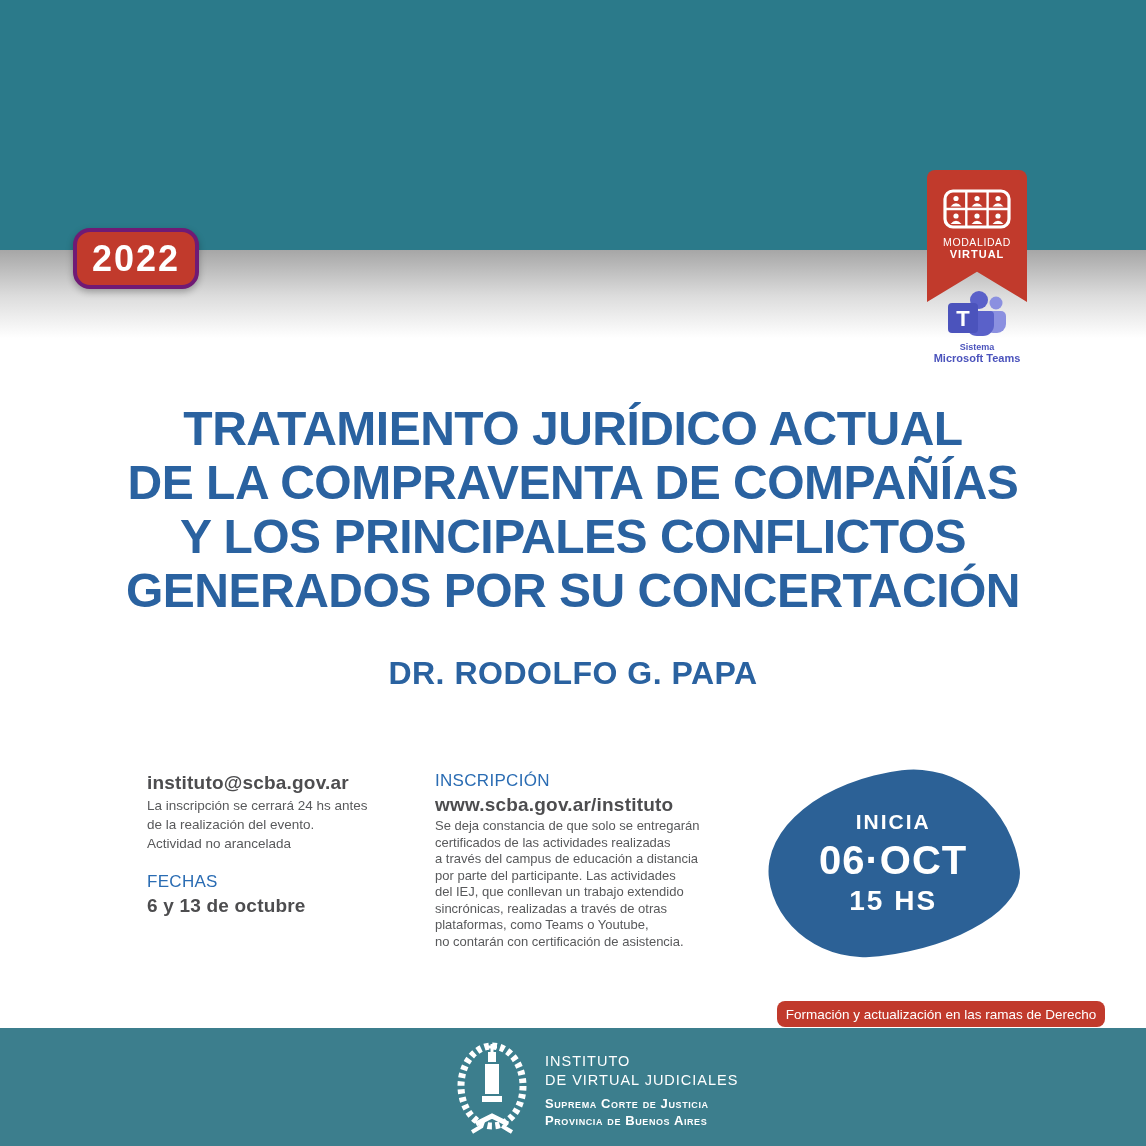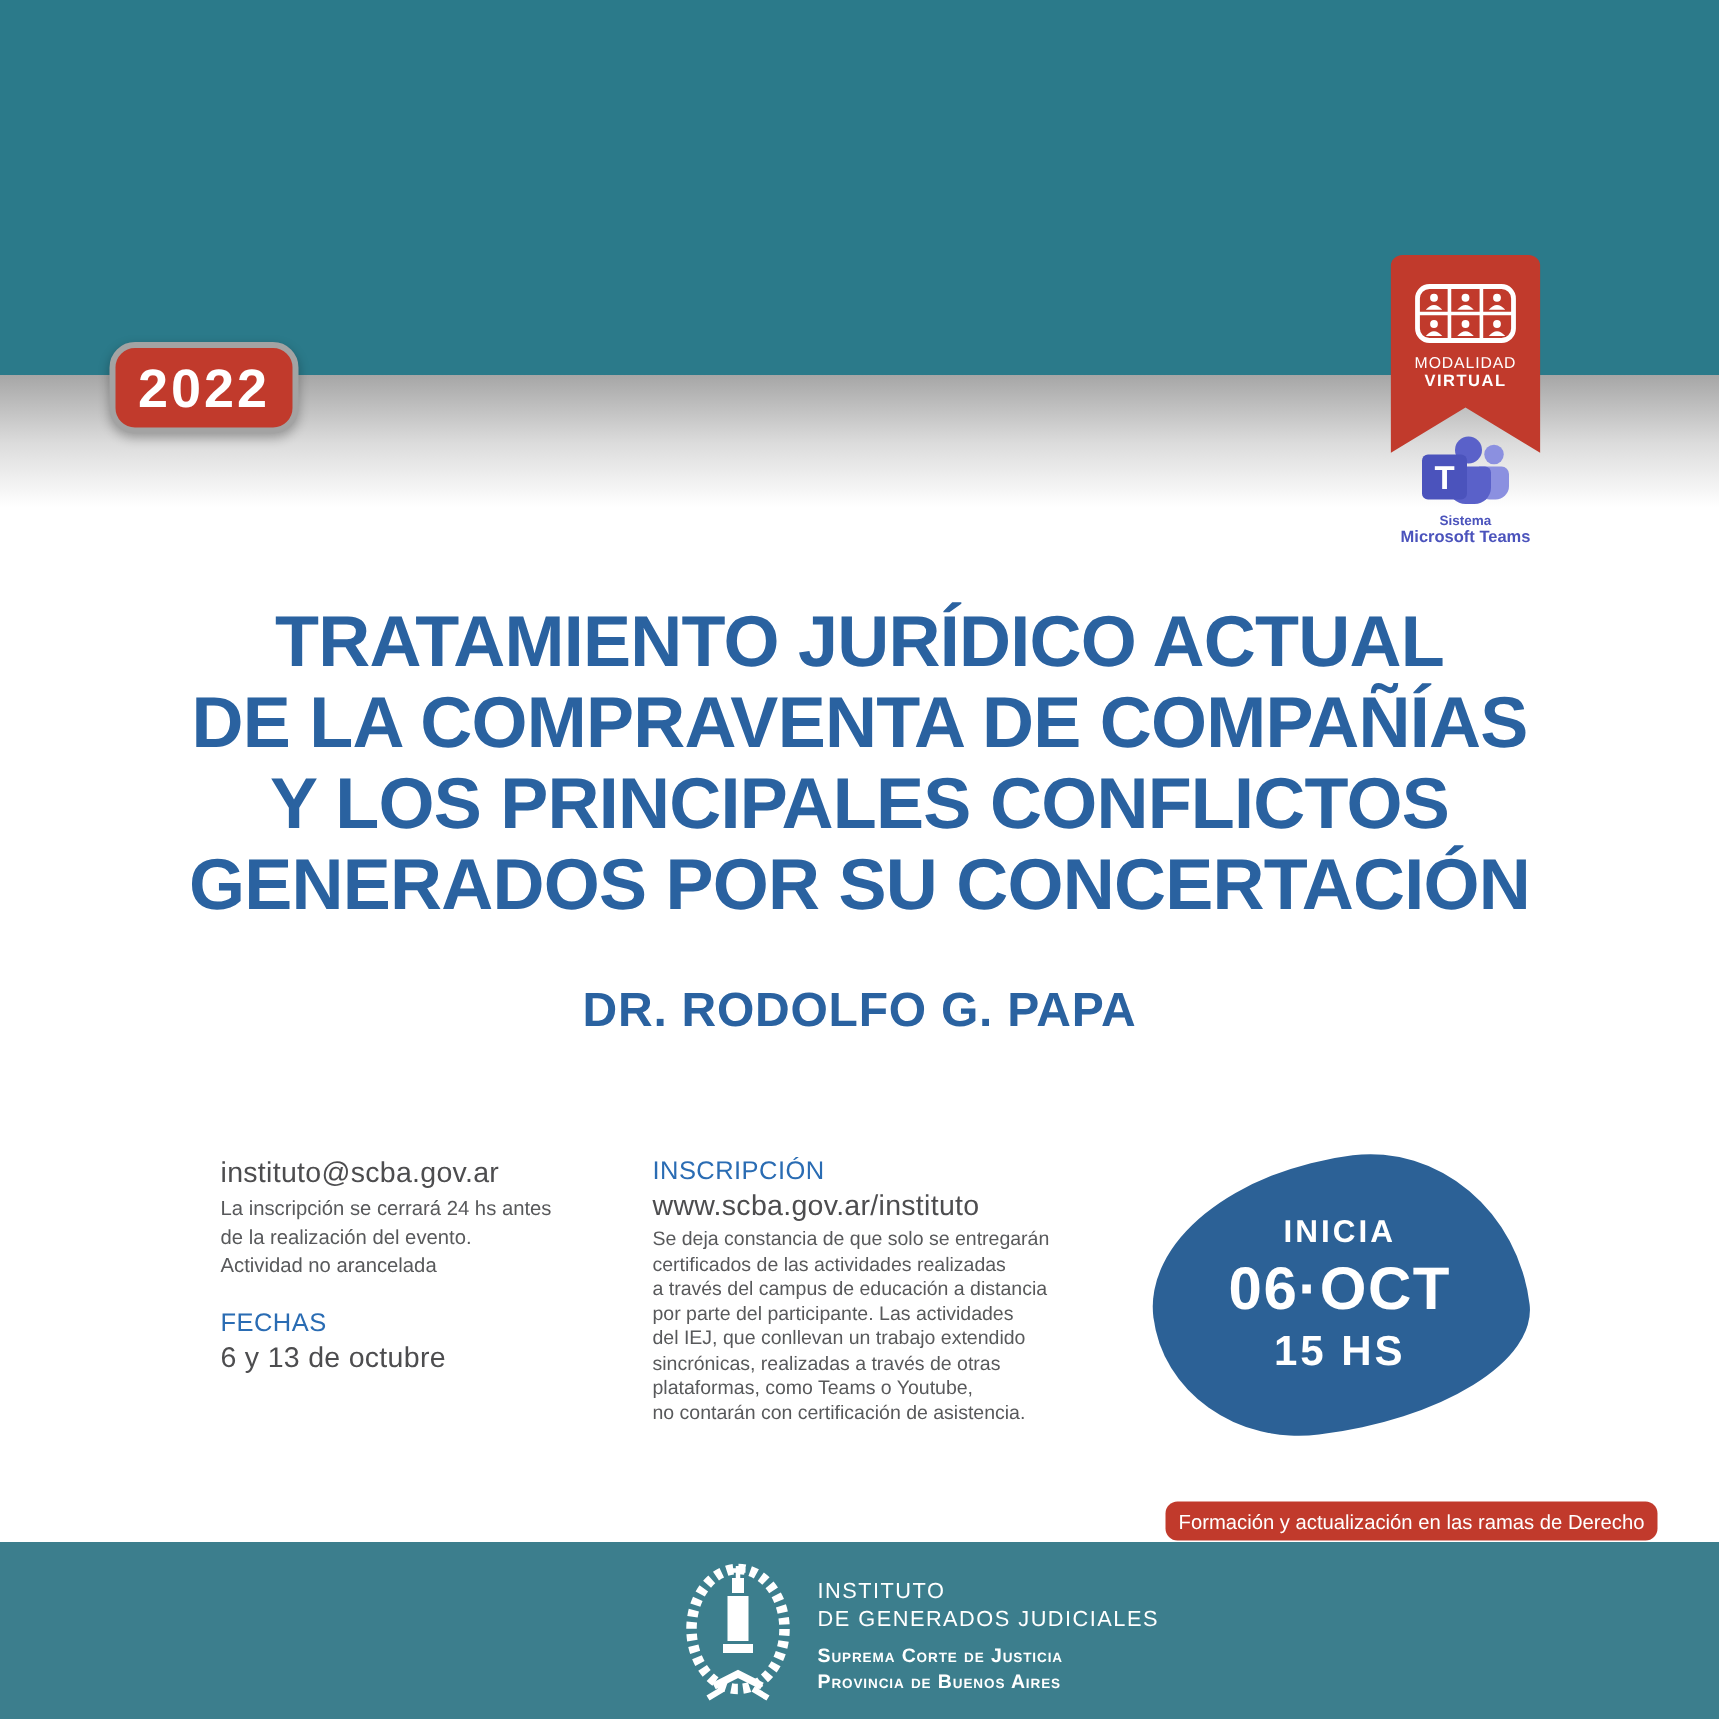--- a/index.html
+++ b/index.html
@@ -24,21 +24,21 @@
     position: absolute; left: 0; top: 250px;
     width: 1146px; height: 88px;
     background: linear-gradient(180deg, #a6a6a6 0%, #dcdcdc 52%, #ffffff 100%);
   }
 
   
   .year-badge {
     position: absolute; left: 73px; top: 228px;
     width: 126px; height: 61px;
     background: #c13a2c;
-    border: 4px solid #a3a3a3;
+    border: 4px solid #701a75;
     border-radius: 17px;
     display: flex; align-items: center; justify-content: center;
     box-shadow: 0 3px 7px rgba(0,0,0,0.28);
     color: #ffffff; font-size: 36px; font-weight: bold; letter-spacing: 2px;
   }
 
   
   .ribbon {
     position: absolute; left: 927px; top: 170px;
     width: 100px; height: 132px;
@@ -80,21 +80,21 @@
   }
 
   
   .col { position: absolute; top: 770px; }
   .col-informes { left: 147px; width: 280px; }
   .col-inscripcion { left: 435px; width: 320px; }
   .col-heading {
     color: #2a6cb3; font-size: 17px; line-height: 22px; letter-spacing: 0.3px;
   }
   .col-strong {
-    color: #4d4d4f; font-size: 19px; font-weight: normal; line-height: 26px;
+    color: #4d4d4f; font-size: 19px; font-weight: bold; line-height: 26px;
     letter-spacing: 0.2px;
   }
   .note-sm { color: #58595b; font-size: 13.5px; line-height: 19px; }
   .note-xs { color: #58595b; font-size: 13px; line-height: 16.5px; }
   .fechas-heading { margin-top: 18px; }
 
   
   .blob {
     position: absolute; left: 768px; top: 772px;
     width: 250px; height: 182px;
@@ -230,20 +230,20 @@
       <rect x="33" y="24" width="14" height="30" fill="#ffffff"></rect>
       <rect x="36" y="12" width="8" height="10" fill="#ffffff"></rect>
       <line x1="40" y1="4" x2="40" y2="12" stroke="#ffffff" stroke-width="3"></line>
       <line x1="35" y1="7" x2="45" y2="7" stroke="#ffffff" stroke-width="3"></line>
       <rect x="30" y="56" width="20" height="6" fill="#ffffff"></rect>
       <path d="M24,84 L40,76 L56,84" fill="none" stroke="#ffffff" stroke-width="5"></path>
       <path d="M20,92 L30,86 M60,92 L50,86" stroke="#ffffff" stroke-width="4"></path>
     </svg>
     <div class="footer-text">
       <div class="f-org">INSTITUTO</div>
-      <div class="f-org">DE GENERADOS JUDICIALES</div>
+      <div class="f-org">DE VIRTUAL JUDICIALES</div>
       <div class="f-gap"></div>
       <div class="f-court">Suprema Corte de Justicia</div>
       <div class="f-court">Provincia de Buenos Aires</div>
     </div>
   </div>
 
 </div>
 
 </body></html>

